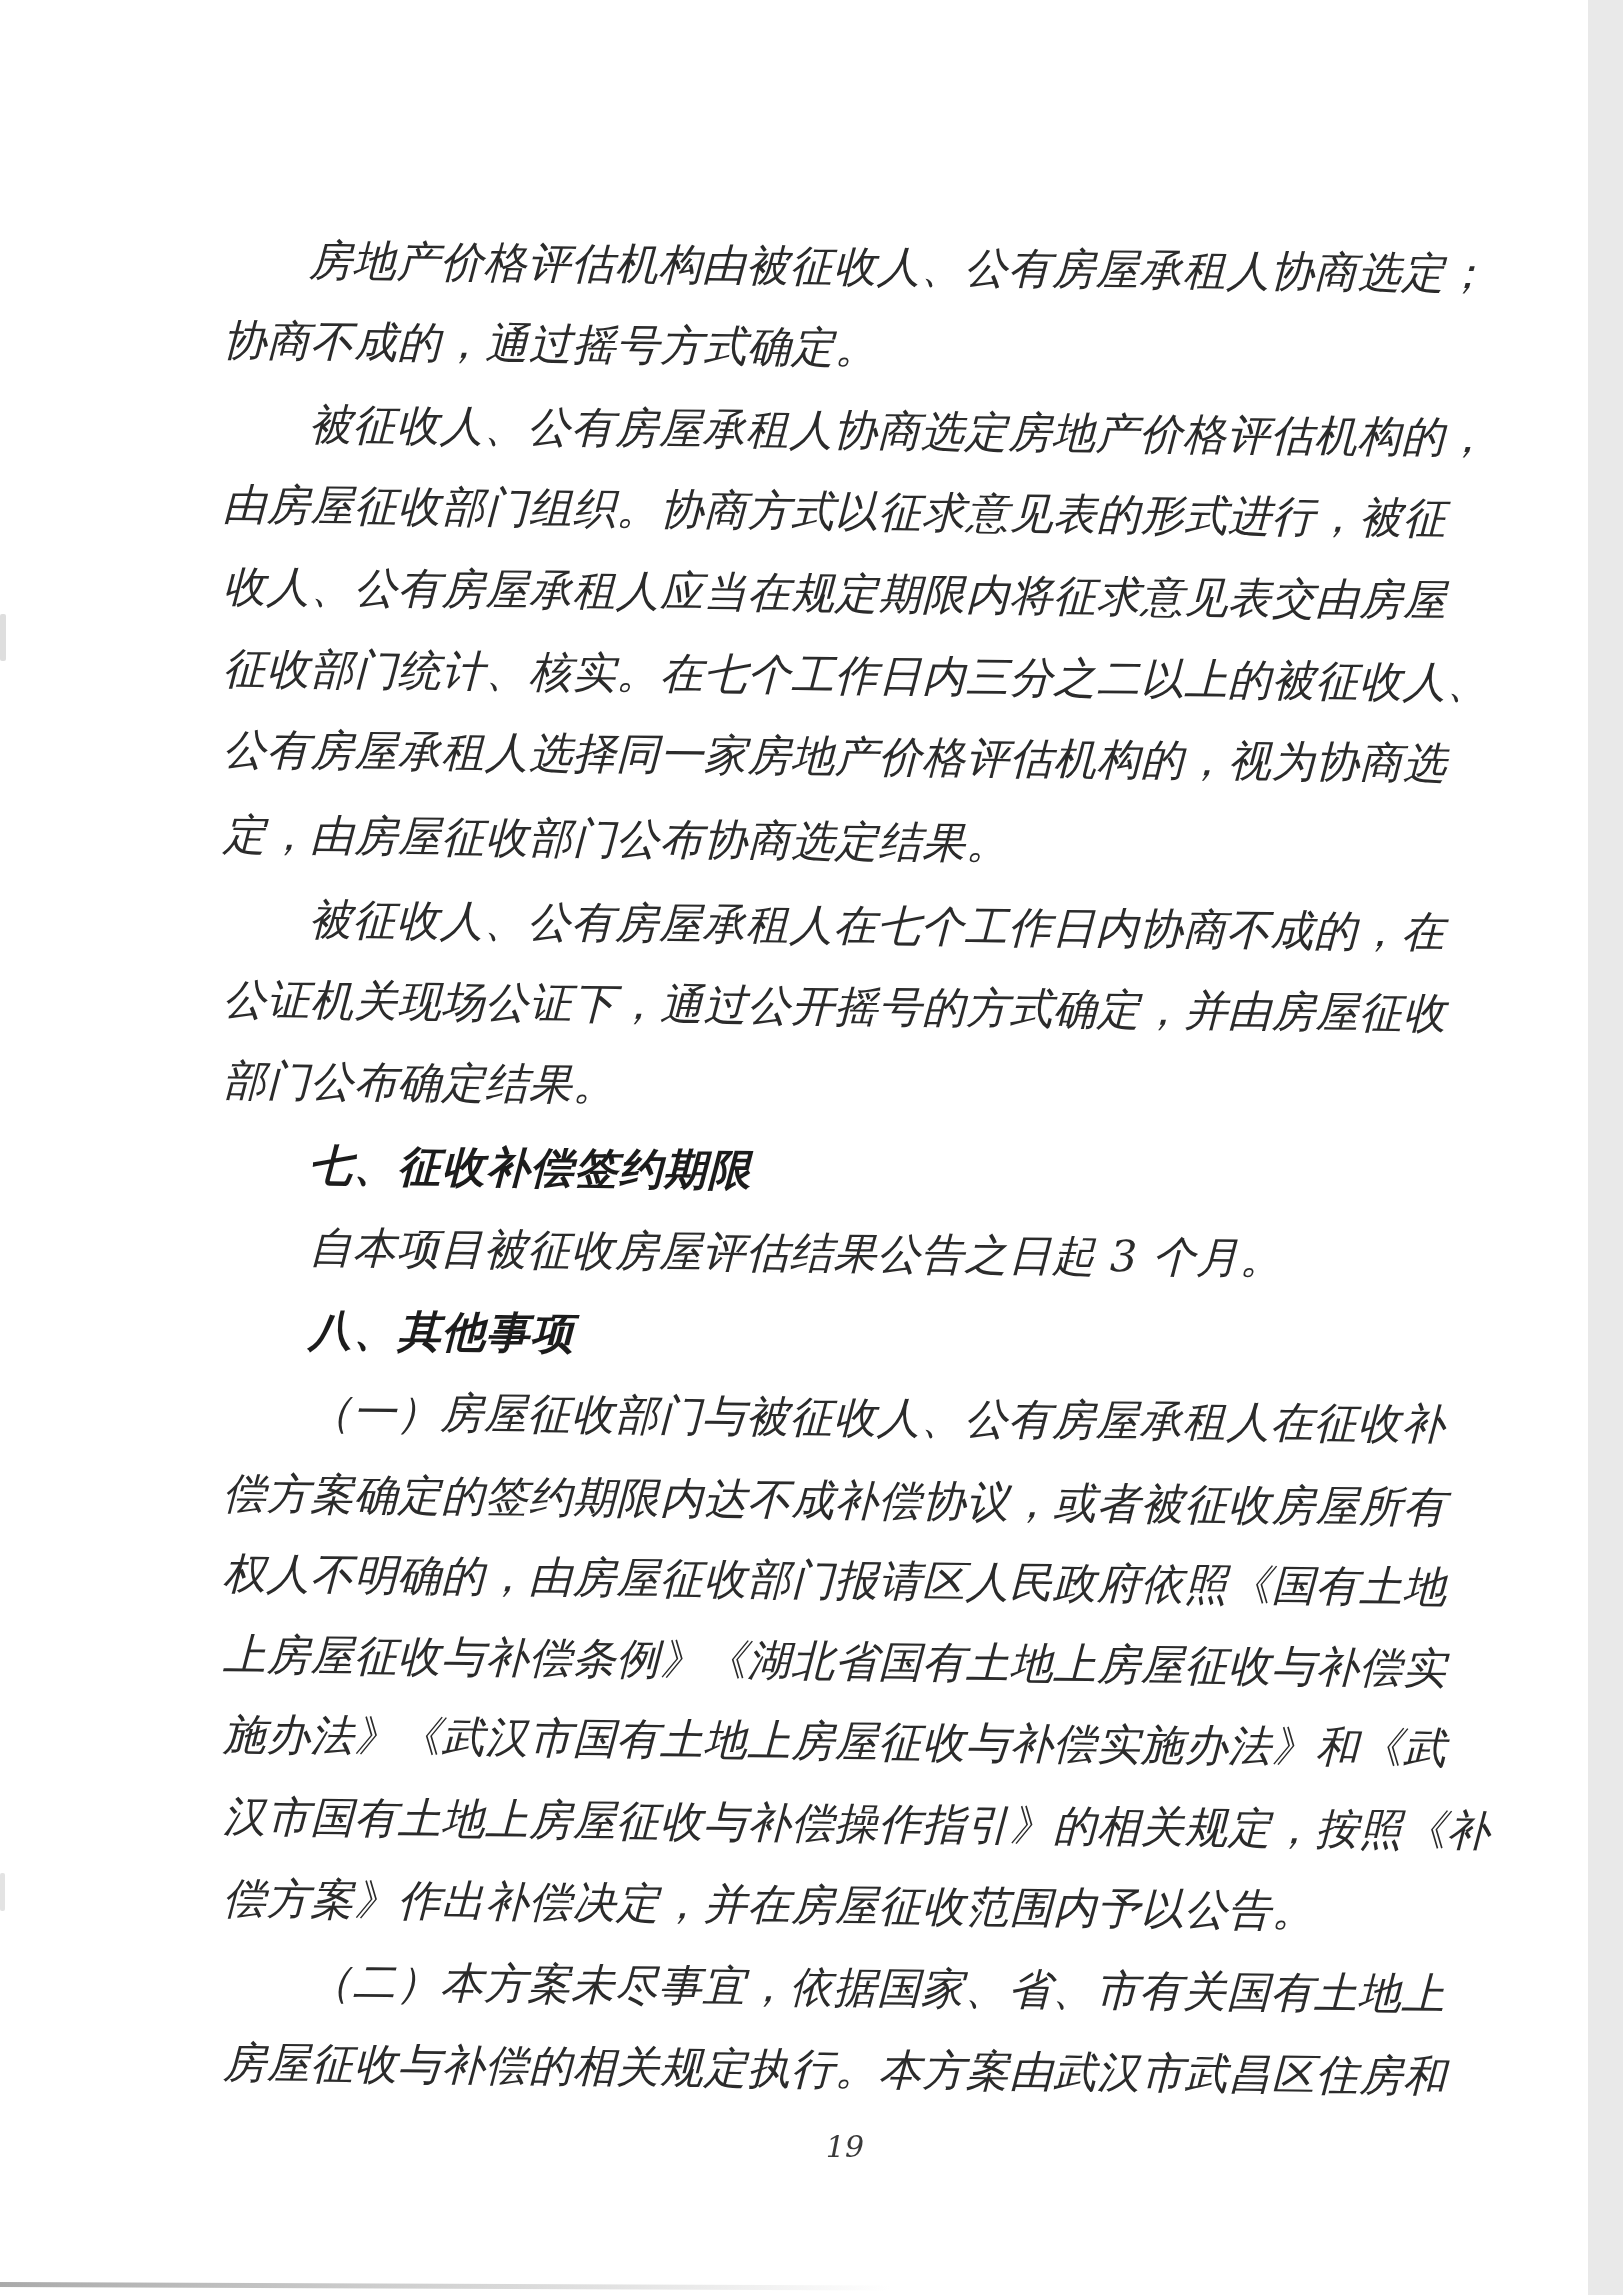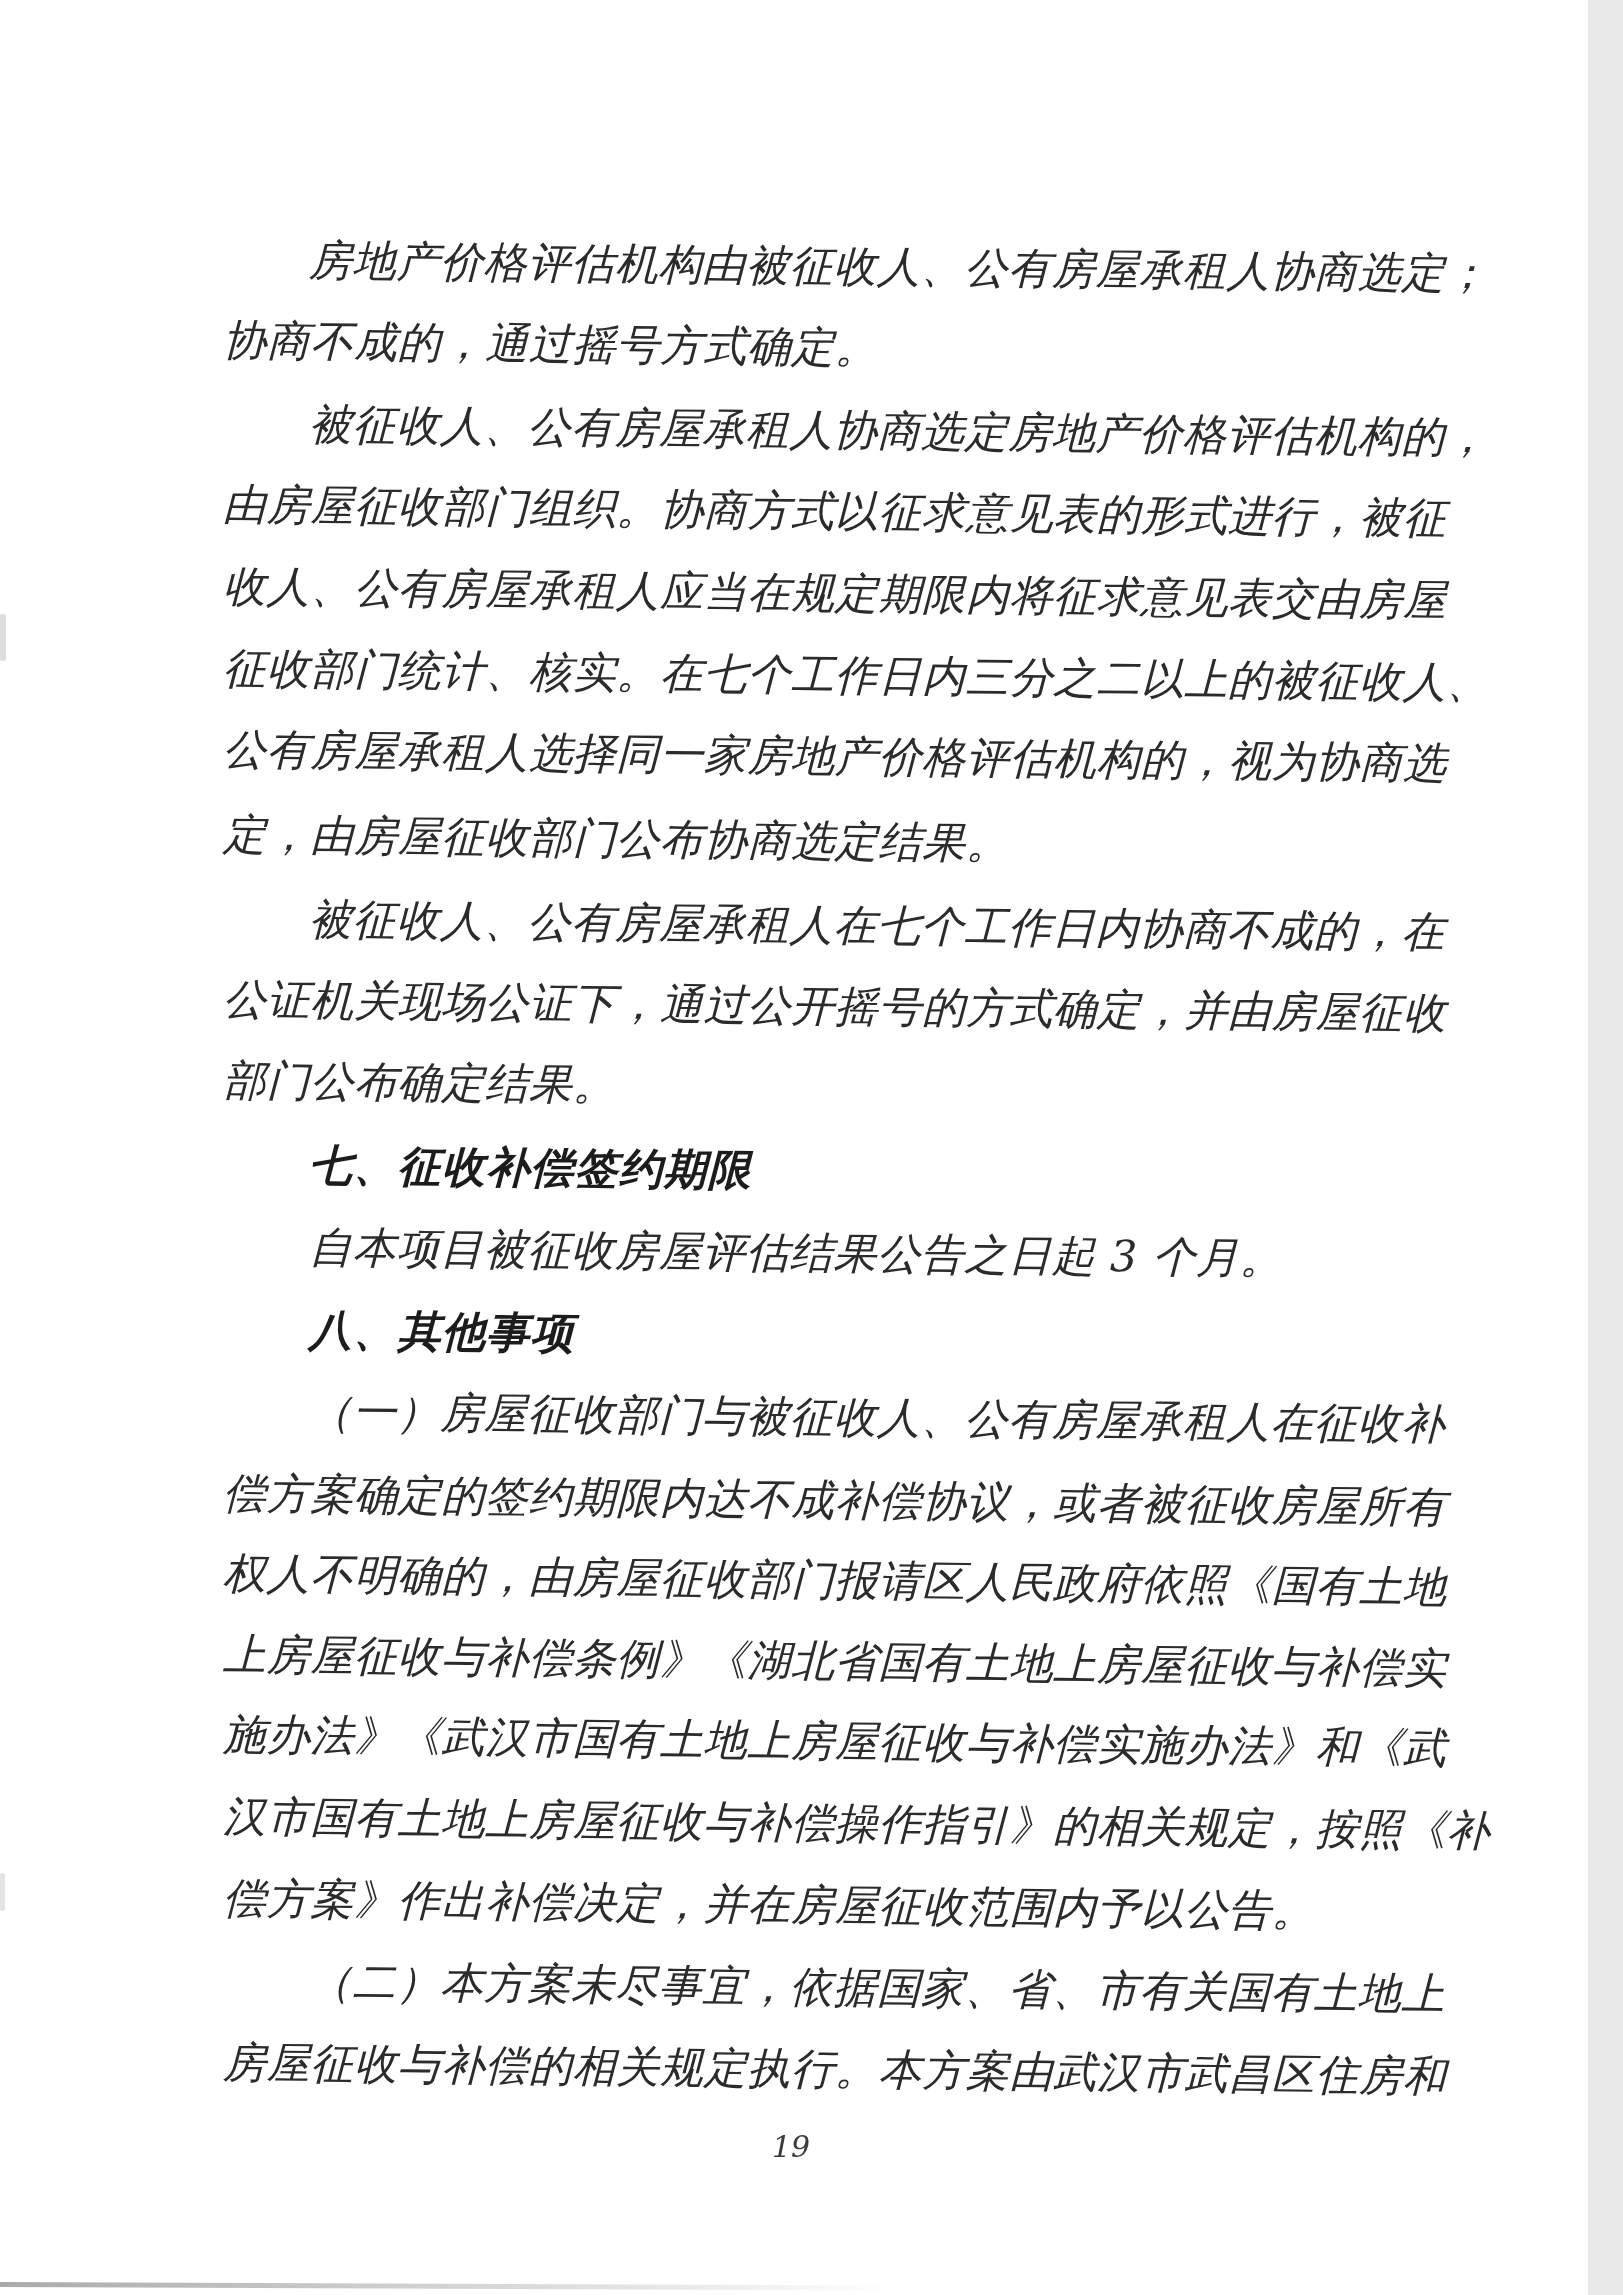--- a/index.html
+++ b/index.html
@@ -28,21 +28,21 @@
   .line.indent{padding-left:86px;}
   .line.heading{
     font-family:"DejaVu Sans","Liberation Sans",sans-serif;
     font-weight:700;
     color:#1c1c1c;
     letter-spacing:1.3px;
   }
   .page-number{
     position:absolute;
     top:2129px;left:772px;width:92px;
-    text-align:left;
+    text-align:right;
     font-size:30px;
     color:#3a3a3a;
     font-family:"DejaVu Serif","Liberation Serif",serif;
   }
   
   .artifact-bottom{
     position:absolute;
     left:0;top:2282px;width:890px;height:5.2px;
     background:linear-gradient(to right,#9b9b9b 0%,#c2c2c2 40%,#dedede 70%,rgba(255,255,255,0) 100%);
     transform:rotate(0.22deg);

